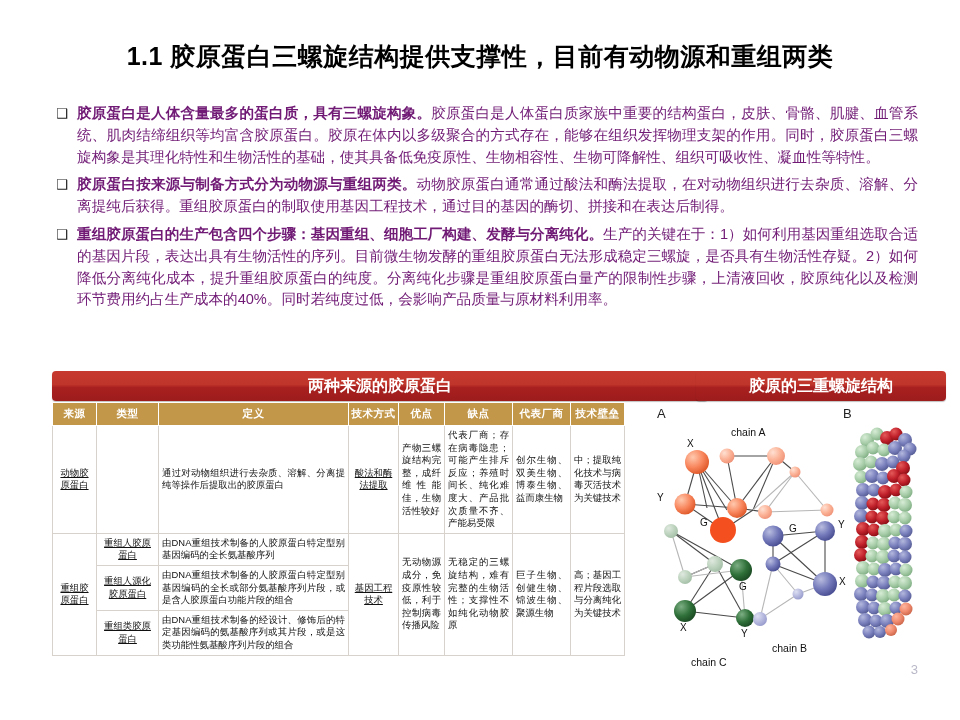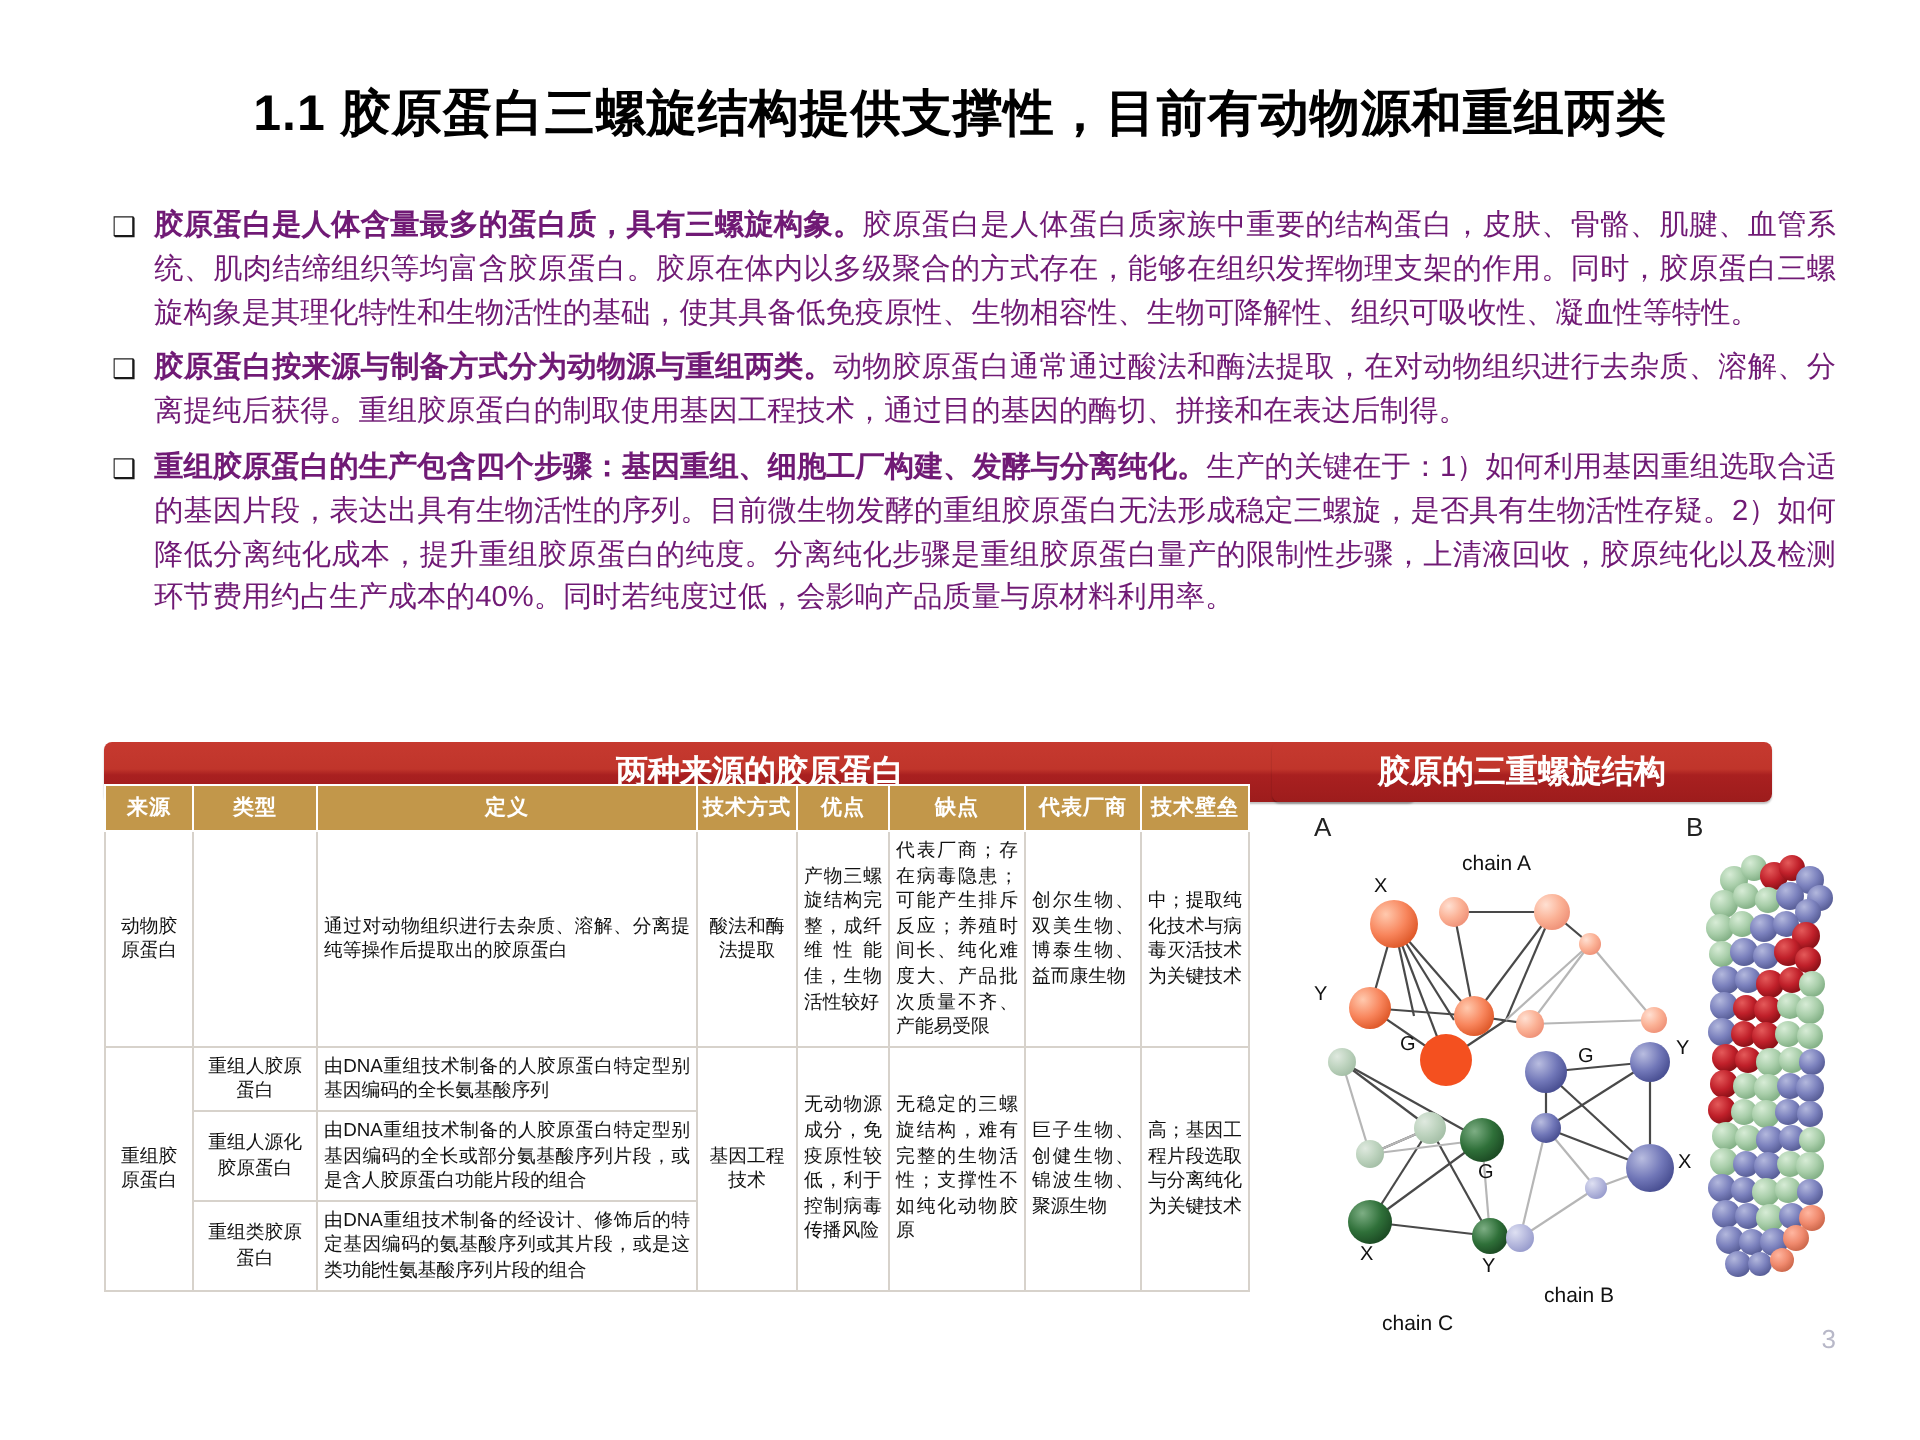--- a/index.html
+++ b/index.html
@@ -49,40 +49,40 @@
 
   
   .banner{
     position:absolute;height:30px;border-radius:4px;
     background:linear-gradient(to bottom,#c6392f 0%,#c0352b 45%,#a92020 55%,#9d1c1c 100%);
     color:#fff;font-weight:bold;font-size:16px;
     display:flex;align-items:center;justify-content:center;
     box-shadow:0 1px 1px rgba(0,0,0,.25);
   }
   #banner-left{left:52px;top:371px;width:656px;}
-  #banner-right{left:636px;top:371px;width:250px;}
-
-  
-  .tbl-wrap{position:absolute;left:52px;top:392px;width:510px;}
+  #banner-right{left:696px;top:371px;width:250px;}
+
+  
+  .tbl-wrap{position:absolute;left:52px;top:402px;width:510px;}
   table{border-collapse:collapse;width:100%;table-layout:fixed;}
   th{
     background:#c2974a;color:#fff;font-weight:bold;
     font-size:10.5px;padding:4px 1px;text-align:center;
     border:1px solid #ffffff;
     letter-spacing:.5px;
   }
   td{
     border:1px solid #d7d2cb;
     font-size:9.4px;line-height:12.6px;
     padding:3px 3px;
     vertical-align:middle;
     color:#111;
     word-break:break-all;
   }
-  td.c{text-align:center;}
+  td.c{text-align:center;text-decoration:underline;}
   td.j{text-align:justify;}
   .col-src{width:44px;}
   .col-type{width:62px;}
   .col-def{width:190px;}
   .col-tech{width:50px;}
   .col-pro{width:46px;}
   .col-con{width:68px;}
   .col-vendor{width:58px;}
   .col-barrier{width:54px;}
 

